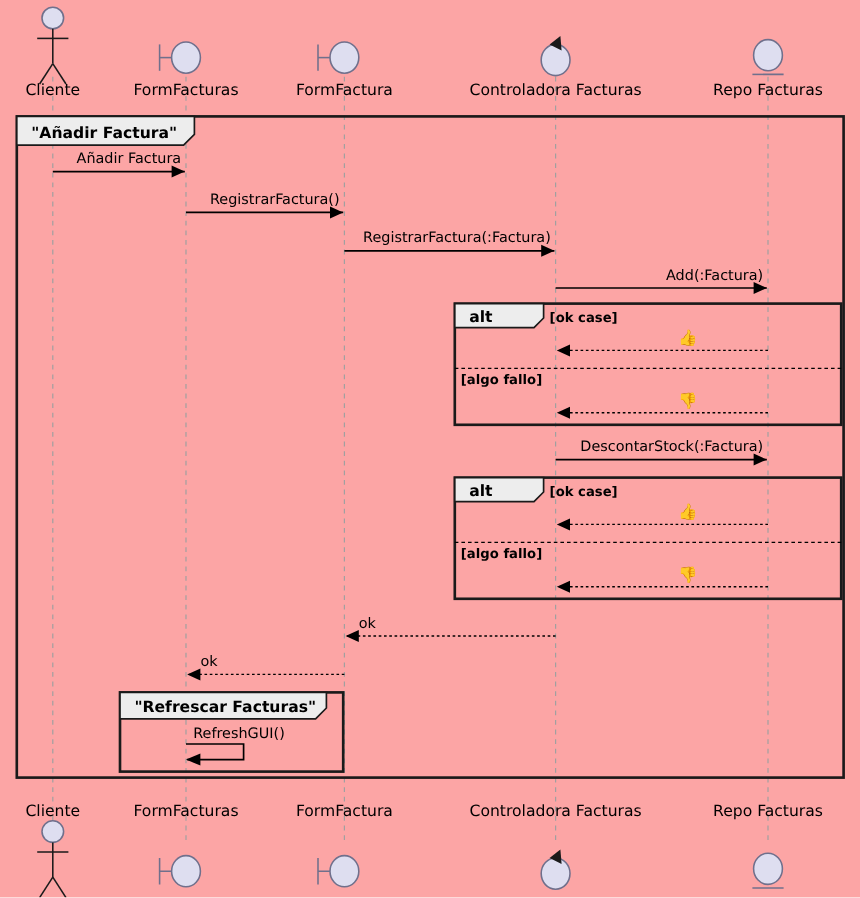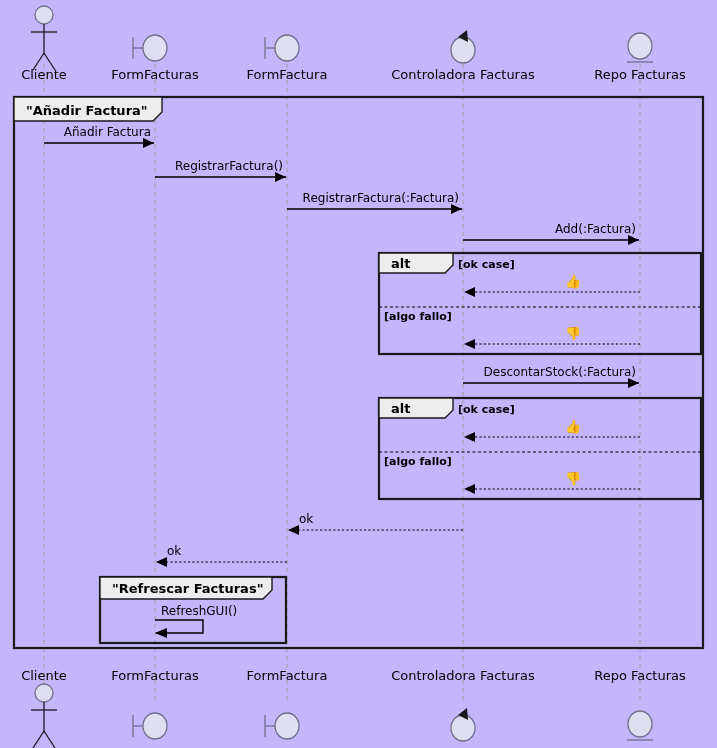--- a/index.html
+++ b/index.html
@@ -4,21 +4,21 @@
 <style>
   html, body {
     margin: 0;
     padding: 0;
     background: #ffffff;
   }
   #diagram-root {
     position: relative;
     width: 717px;
     height: 748px;
-    background: #c4b5fd;
+    background: #fca5a5;
     font-family: "DejaVu Sans", sans-serif;
     overflow: hidden;
   }
   svg.layer {
     position: absolute;
     top: 0;
     left: 0;
     width: 717px;
     height: 748px;
   }

